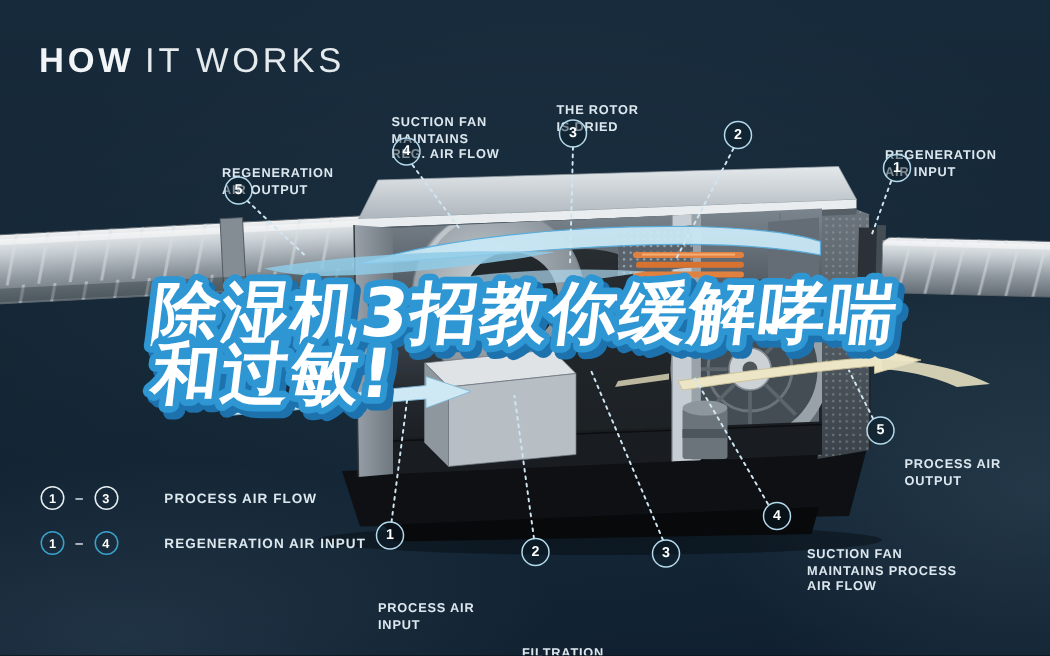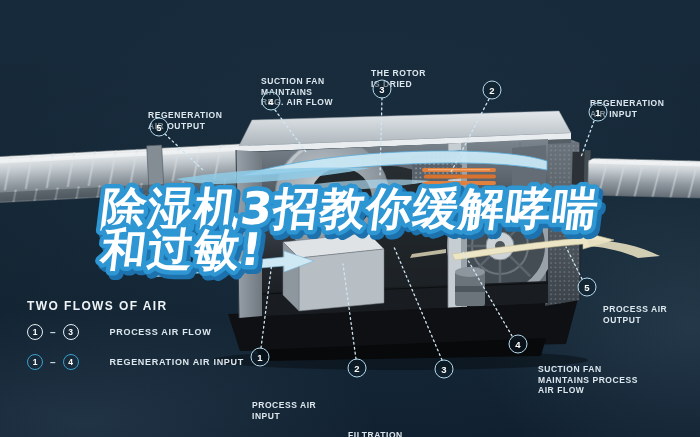--- a/index.html
+++ b/index.html
@@ -233,20 +233,23 @@
 
   <svg width="700" height="437" viewBox="0 0 700 437">
     <g transform="skewX(-7)" font-family="&quot;DejaVu Sans&quot;,sans-serif" font-weight="bold" font-size="45" letter-spacing="1.5">
       <text x="131" y="228" fill="#1d72ad" stroke="#1d72ad" stroke-width="10" stroke-linejoin="round" paint-order="stroke">除湿机3招教你缓解哮喘</text>
       <text x="136" y="269" fill="#1d72ad" stroke="#1d72ad" stroke-width="10" stroke-linejoin="round" paint-order="stroke">和过敏!</text>
       <text x="127" y="224" fill="#ffffff" stroke="#2e96d3" stroke-width="9" stroke-linejoin="round" paint-order="stroke">除湿机3招教你缓解哮喘</text>
       <text x="132" y="265" fill="#ffffff" stroke="#2e96d3" stroke-width="9" stroke-linejoin="round" paint-order="stroke">和过敏!</text>
     </g>
   </svg>
 
+  <div class="title">
+    <span class="strong">HOW</span><span class="light">IT WORKS</span>
+  </div>
 
   <div class="lbl" id="lb-regout">REGENERATION
 AIR OUTPUT</div>
   <div class="lbl" id="lb-sucreg">SUCTION FAN
 MAINTAINS
 REG. AIR FLOW</div>
   <div class="lbl" id="lb-rotordry">THE ROTOR
 IS DRIED</div>
   <div class="lbl" id="lb-reginput">REGENERATION
 AIR INPUT</div>
@@ -263,21 +266,20 @@
   <div class="badge" id="bg-4t">4</div>
   <div class="badge" id="bg-3t">3</div>
   <div class="badge" id="bg-2t">2</div>
   <div class="badge" id="bg-1t">1</div>
   <div class="badge" id="bg-1b">1</div>
   <div class="badge" id="bg-2b">2</div>
   <div class="badge" id="bg-3b">3</div>
   <div class="badge" id="bg-4b">4</div>
   <div class="badge" id="bg-5b">5</div>
 
-  <div class="legend-heading">TWO FLOWS OF AIR</div>
 
   <div class="legend-row" id="lr-0">
     <span class="lcirc white">1</span>
     <span class="ldash">–</span>
     <span class="lcirc white">3</span>
     <span class="llabel">PROCESS AIR FLOW</span>
   </div>
 
   <div class="legend-row" id="lr-1">
     <span class="lcirc cyan">1</span>

